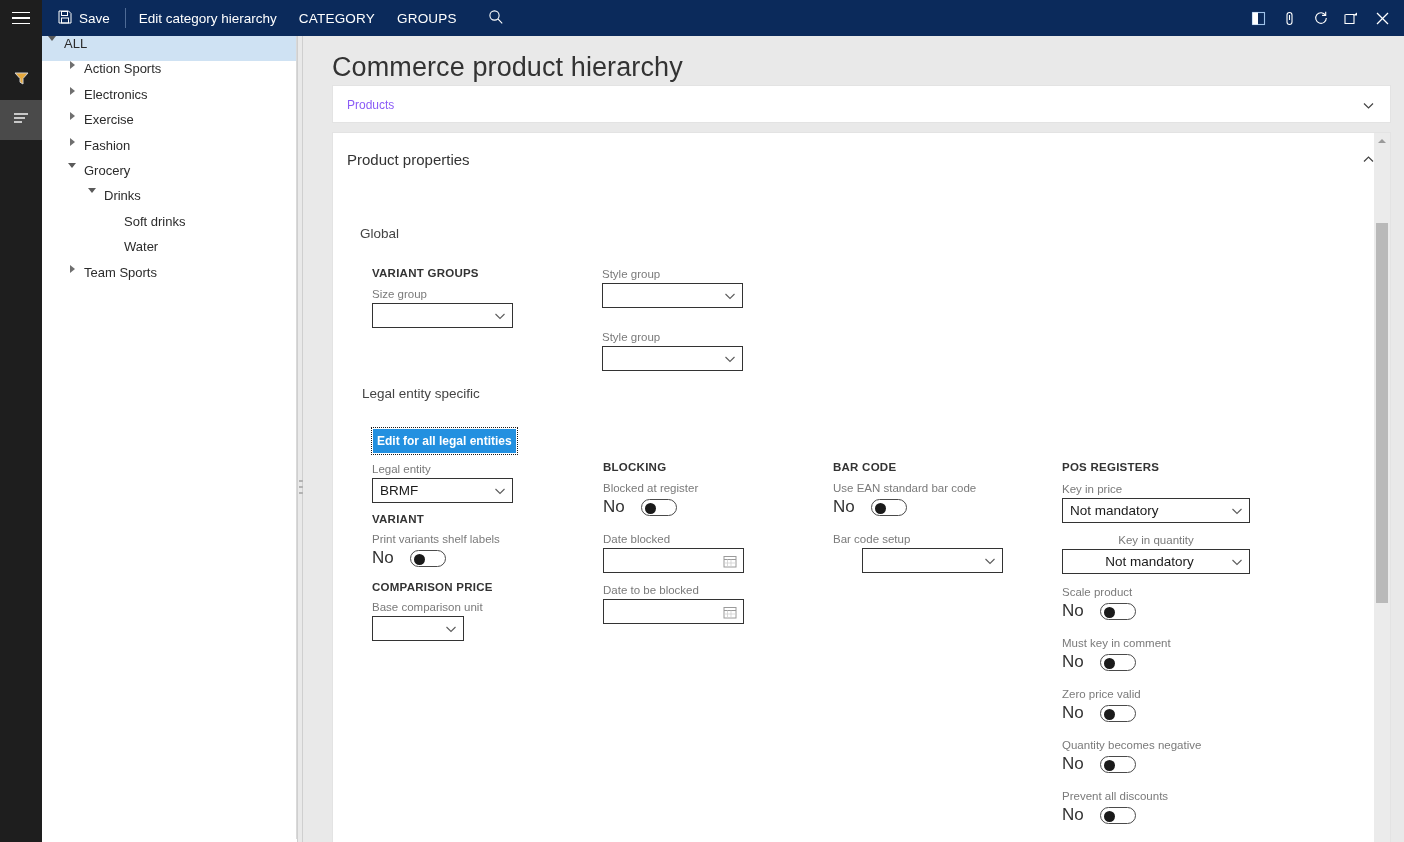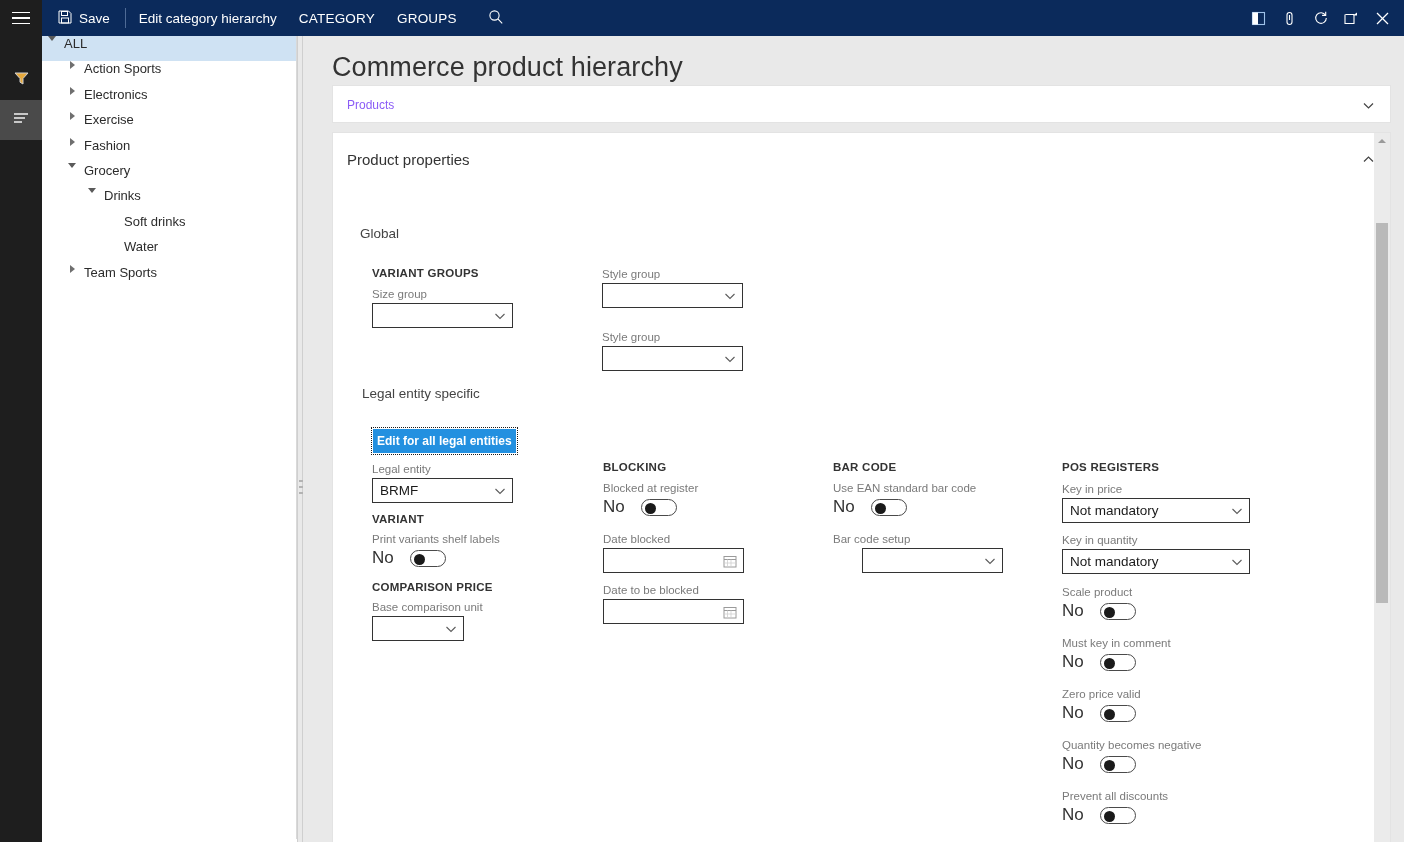--- a/index.html
+++ b/index.html
@@ -531,21 +531,21 @@
       <div class="inp">
         <span class="val">Not mandatory</span>
         <span class="dd">
           <svg width="16" height="16" viewBox="0 0 16 16">
               <polyline points="3.5,6 8,10.5 12.5,6" fill="none" stroke="#5c5c5c" stroke-width="1.1"></polyline>
             </svg>
         </span>
       </div>
     </div>
 
-    <div class="fld" style="left:729px; top:401px; width:188px;">
+    <div class="fld" style="left:729px; top:401px; width:188px;text-align:center;">
       <span class="lbl">Key in quantity</span>
       <div class="inp">
         <span class="val">Not mandatory</span>
         <span class="dd">
           <svg width="16" height="16" viewBox="0 0 16 16">
               <polyline points="3.5,6 8,10.5 12.5,6" fill="none" stroke="#5c5c5c" stroke-width="1.1"></polyline>
             </svg>
         </span>
       </div>
     </div>

